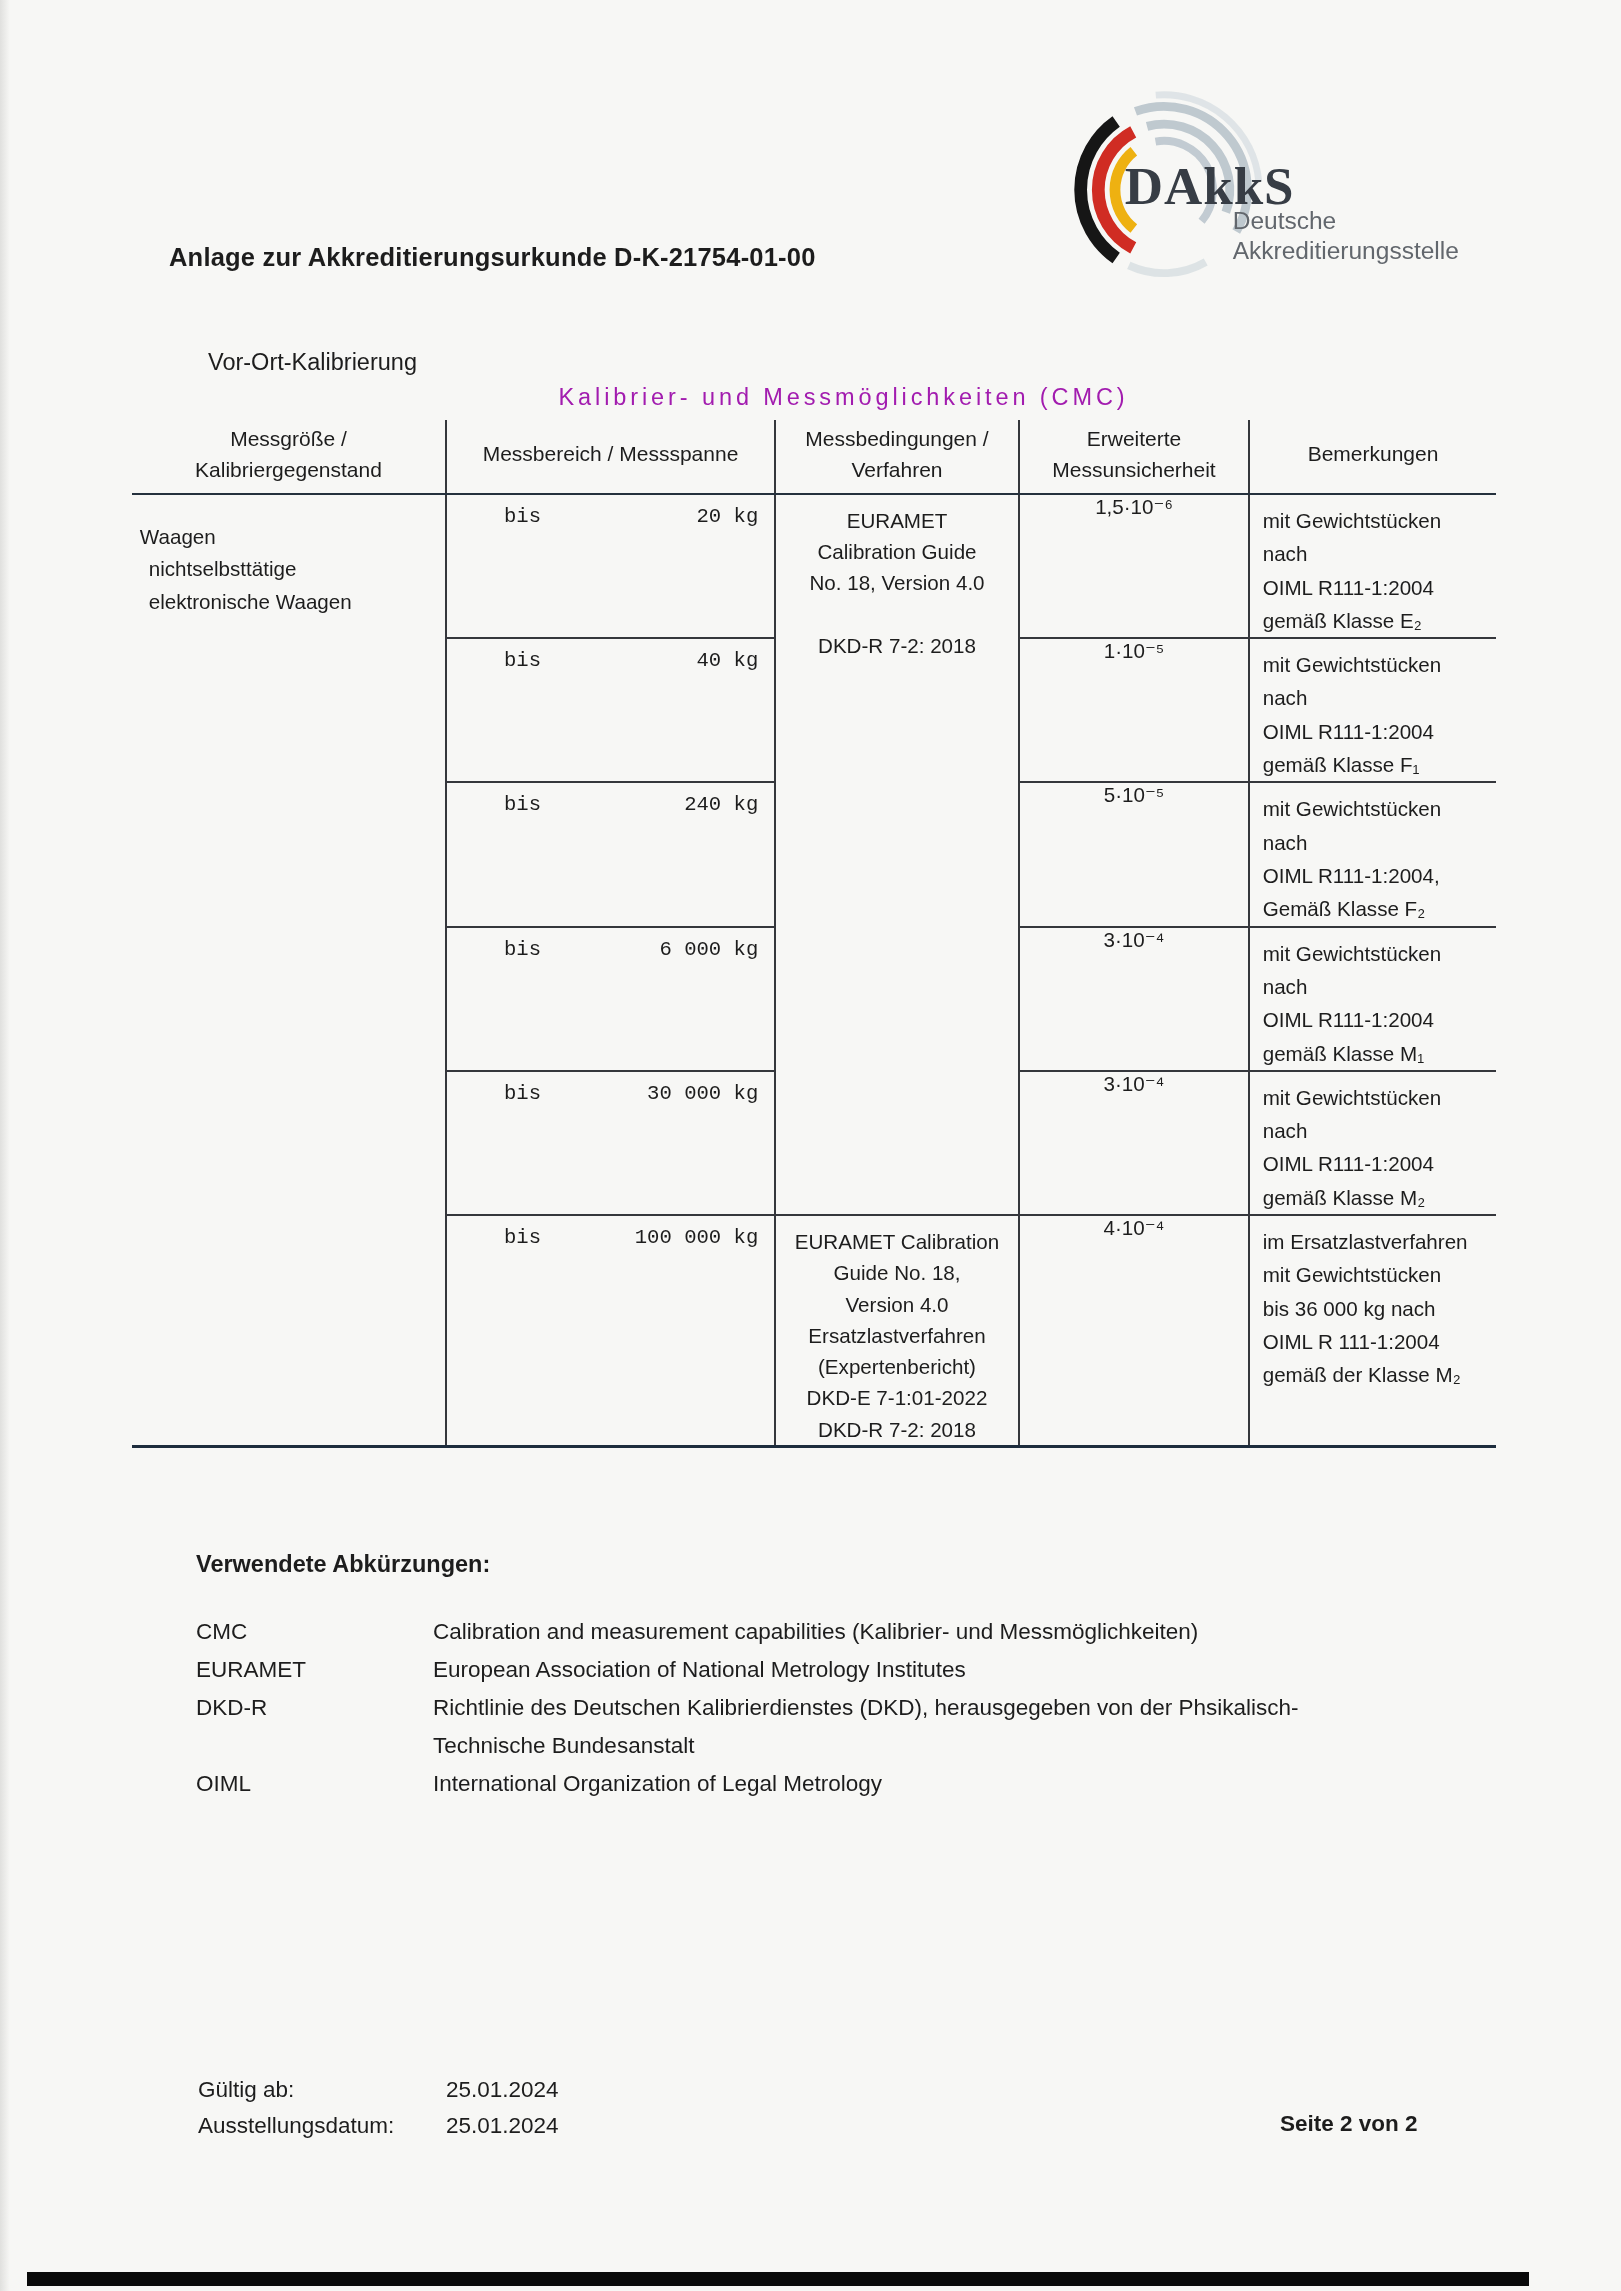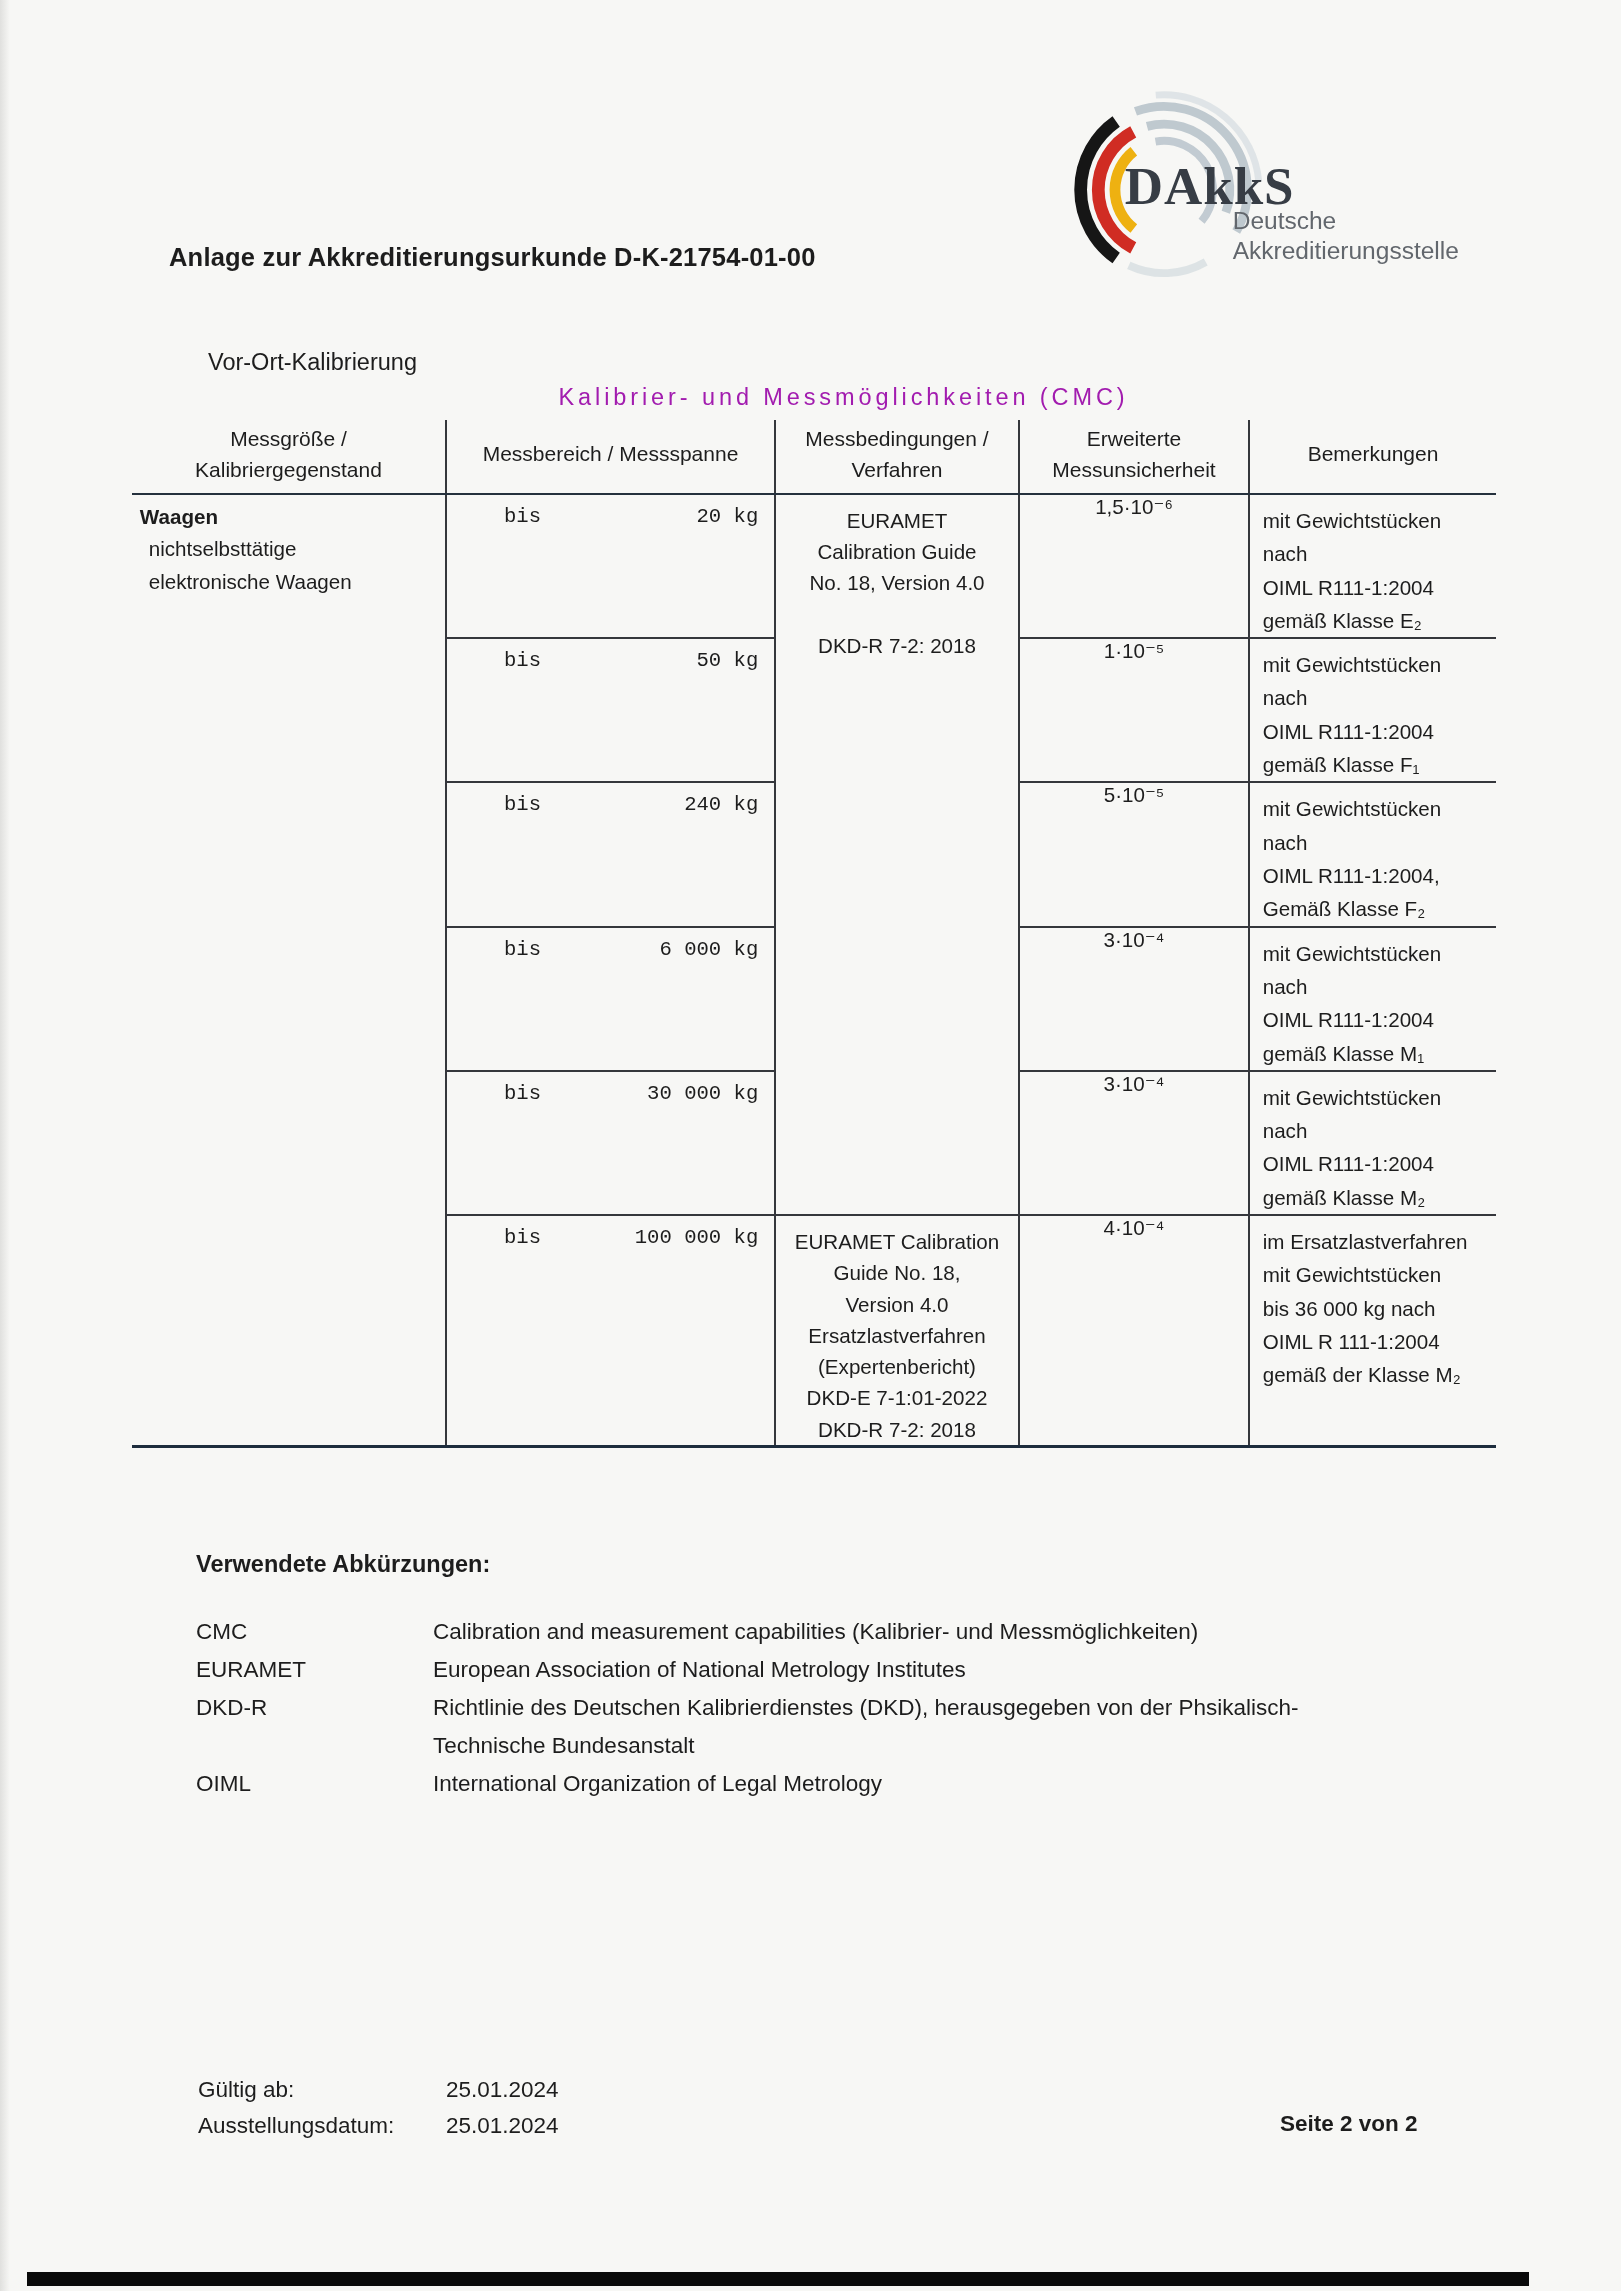--- a/index.html
+++ b/index.html
@@ -18,21 +18,21 @@
     border-collapse:collapse;font-size:20.6px;}
   table.cmc thead tr{height:74px;}
   table.cmc tr.r{height:137px;}
   table.cmc tr.r6{height:220px;}
   table.cmc th{font-weight:400;font-size:21px;vertical-align:middle;line-height:1.45;
     padding:3.9px 2px 7.8px;border-bottom:2.9px solid #25313d;}
   table.cmc td{vertical-align:top;padding:0;}
   .h2,.h3,.h4,.h5,.c2,.c3,.c4,.c5{border-left:2px solid #35373c;}
   .bt{border-top:2px solid #35373c;}
   .bb{border-bottom:3.9px solid #1e2d3d;}
-  .c1 .name{font-weight:700;padding:9.8px 3.9px 0 7.8px;}
+  .c1 .name{font-weight:400;padding:9.8px 3.9px 0 7.8px;margin-top:20px;}
   .c1 .det{padding:3.9px 3.9px 0 16.7px;line-height:1.6;}
   .range{display:flex;justify-content:space-between;padding:9.8px 15.7px 0 57px;font-family:Liberation Mono, monospace;}
   .c3 .ml{text-align:center;padding:9.8px 5.9px 0;line-height:1.52;}
   .c4{text-align:center;padding-top:9.8px;}
   .c5 .ml{padding:8.8px 5.9px 0 12.7px;line-height:1.62;}
   .abbr-title{position:absolute;left:196px;top:1551px;font-size:23.5px;font-weight:700;}
   .abbr-list{position:absolute;left:196px;top:1613px;font-size:22.5px;}
   .abbr-row{display:grid;grid-template-columns:193px 1039px;line-height:38px;gap:44px;}
   .footer-line{position:absolute;font-size:22.5px;}
   .lbl-valid{left:198px;top:2077px;}
@@ -118,21 +118,21 @@
           <div class="ml">mit Gewichtstücken
 nach
 OIML R111-1:2004
 gemäß Klasse E₂</div>
         </td>
       </tr>
       <tr class="r">
         <td class="c2 bt">
           <div class="range">
             <span>bis</span>
-            <span>50 kg</span>
+            <span>40 kg</span>
           </div>
         </td>
         <td class="c4 bt">1·10⁻⁵</td>
         <td class="c5 bt">
           <div class="ml">mit Gewichtstücken
 nach
 OIML R111-1:2004
 gemäß Klasse F₁</div>
         </td>
       </tr>

